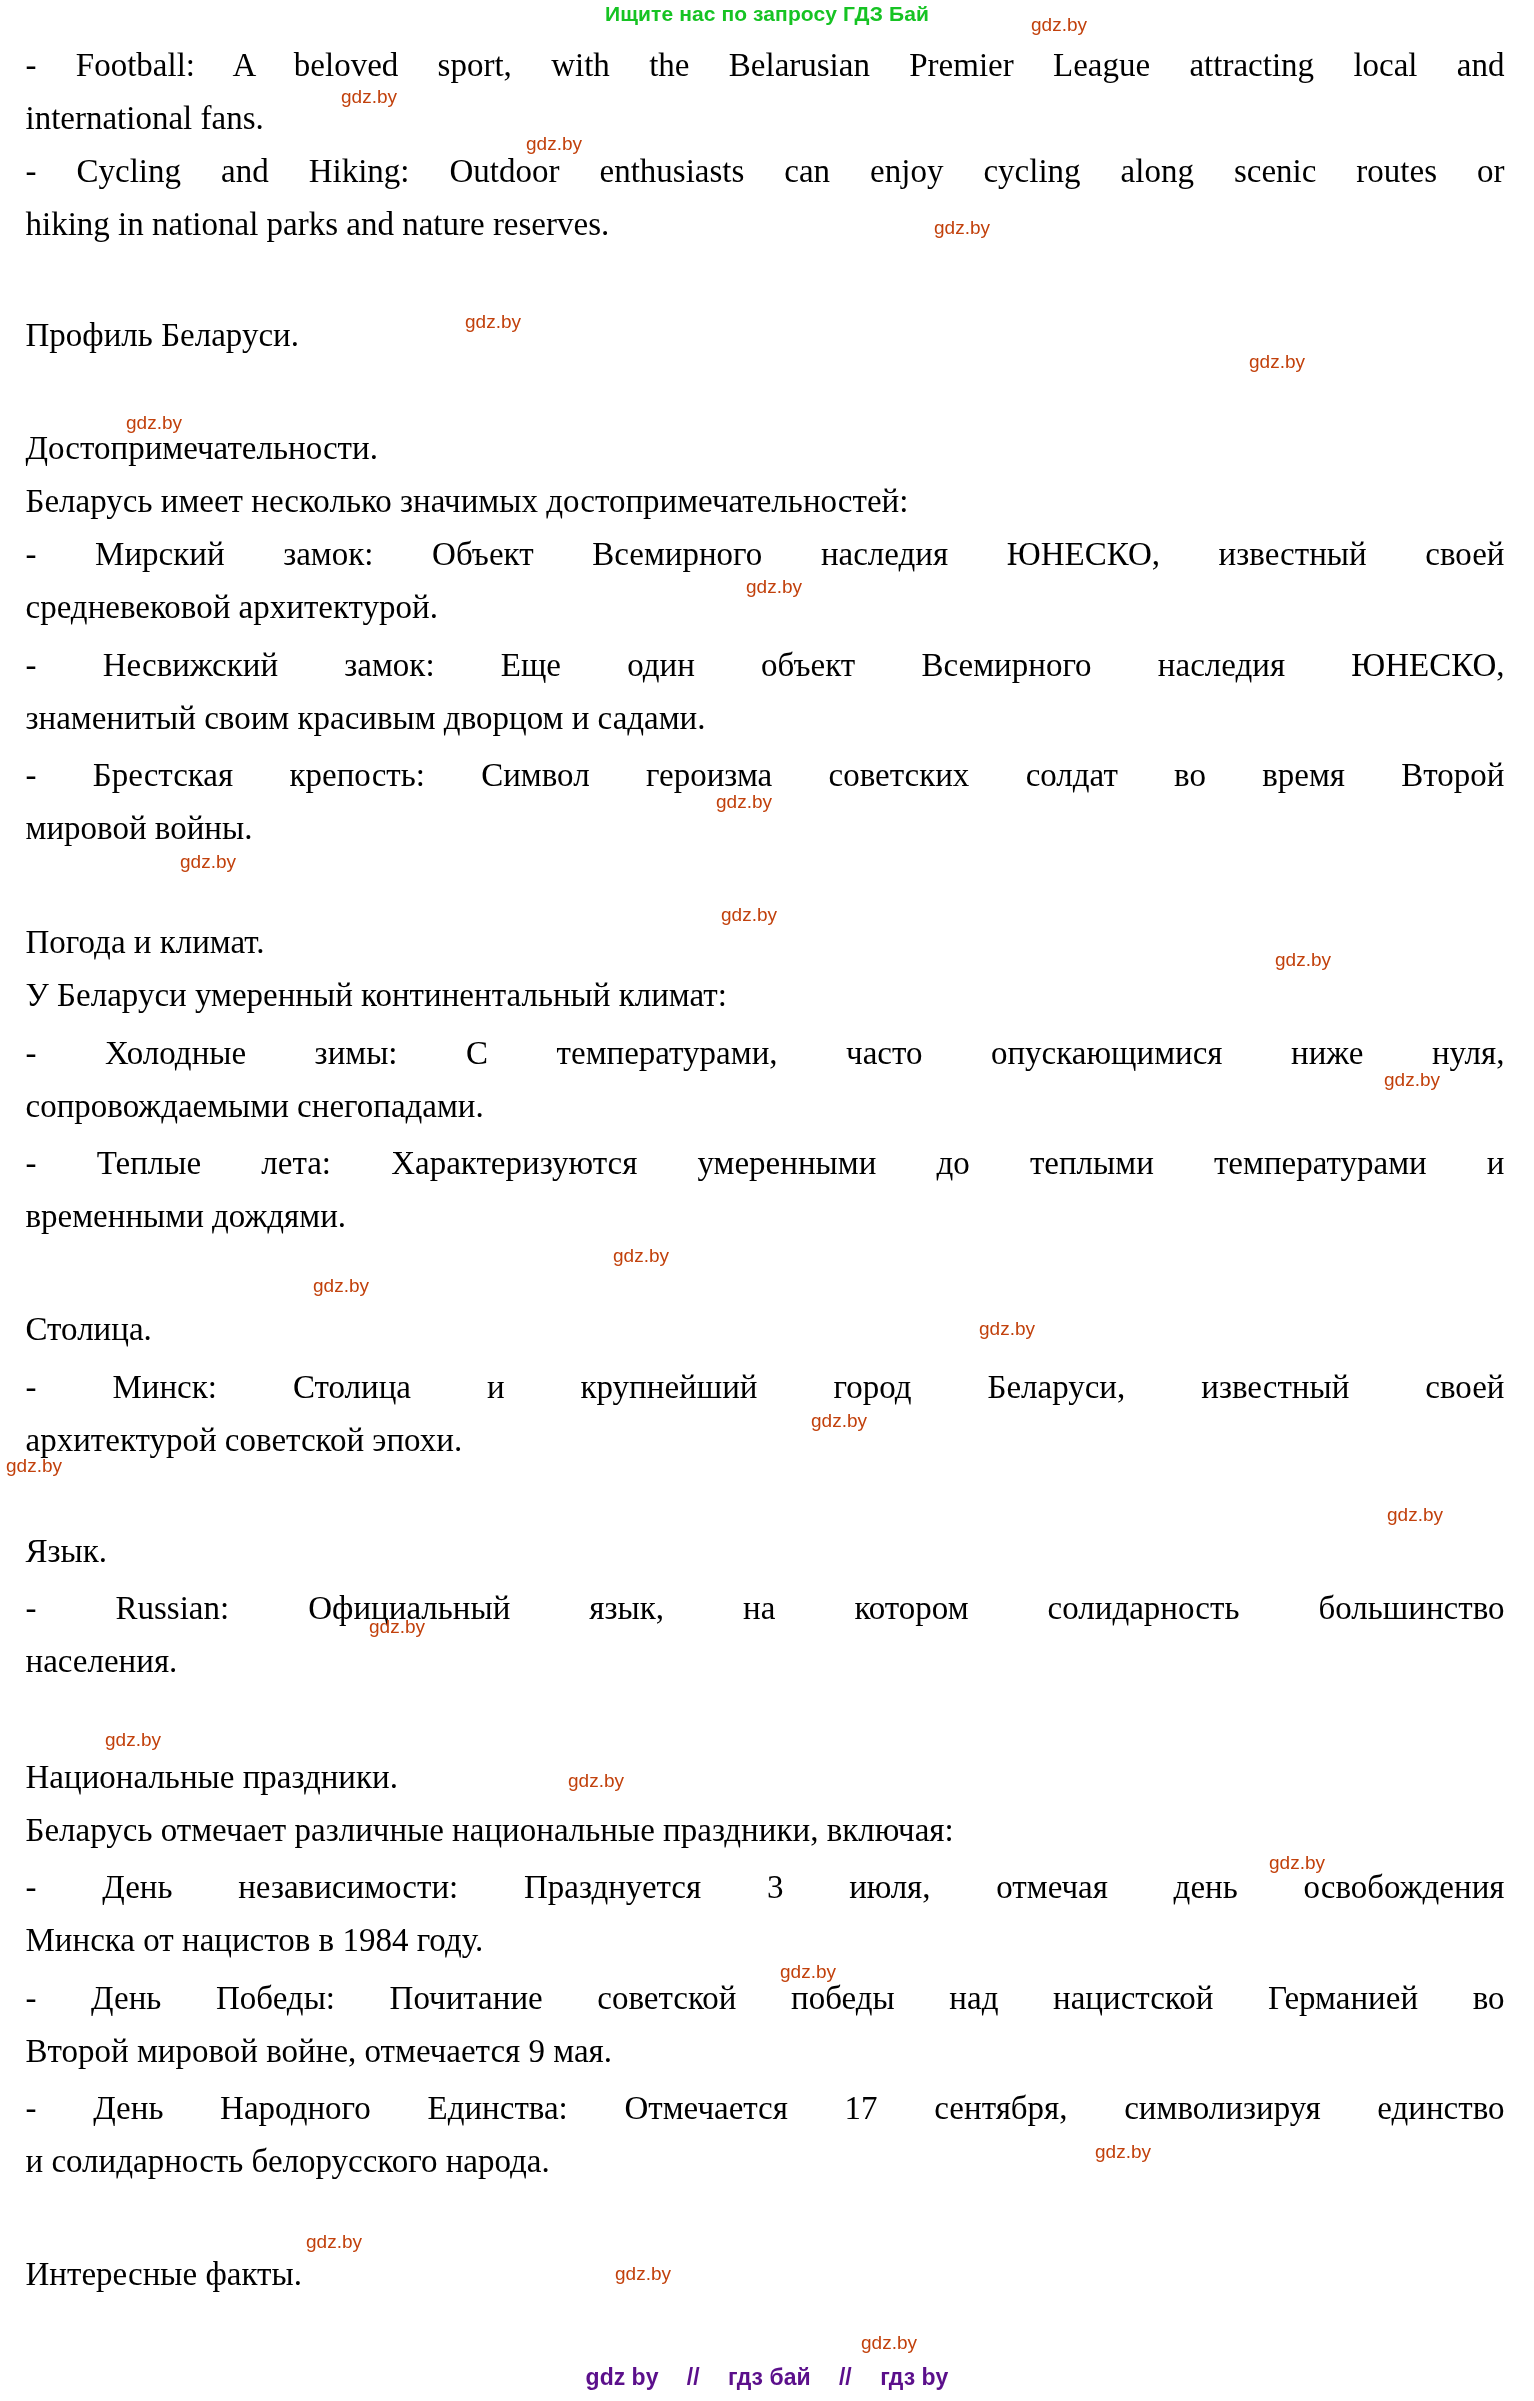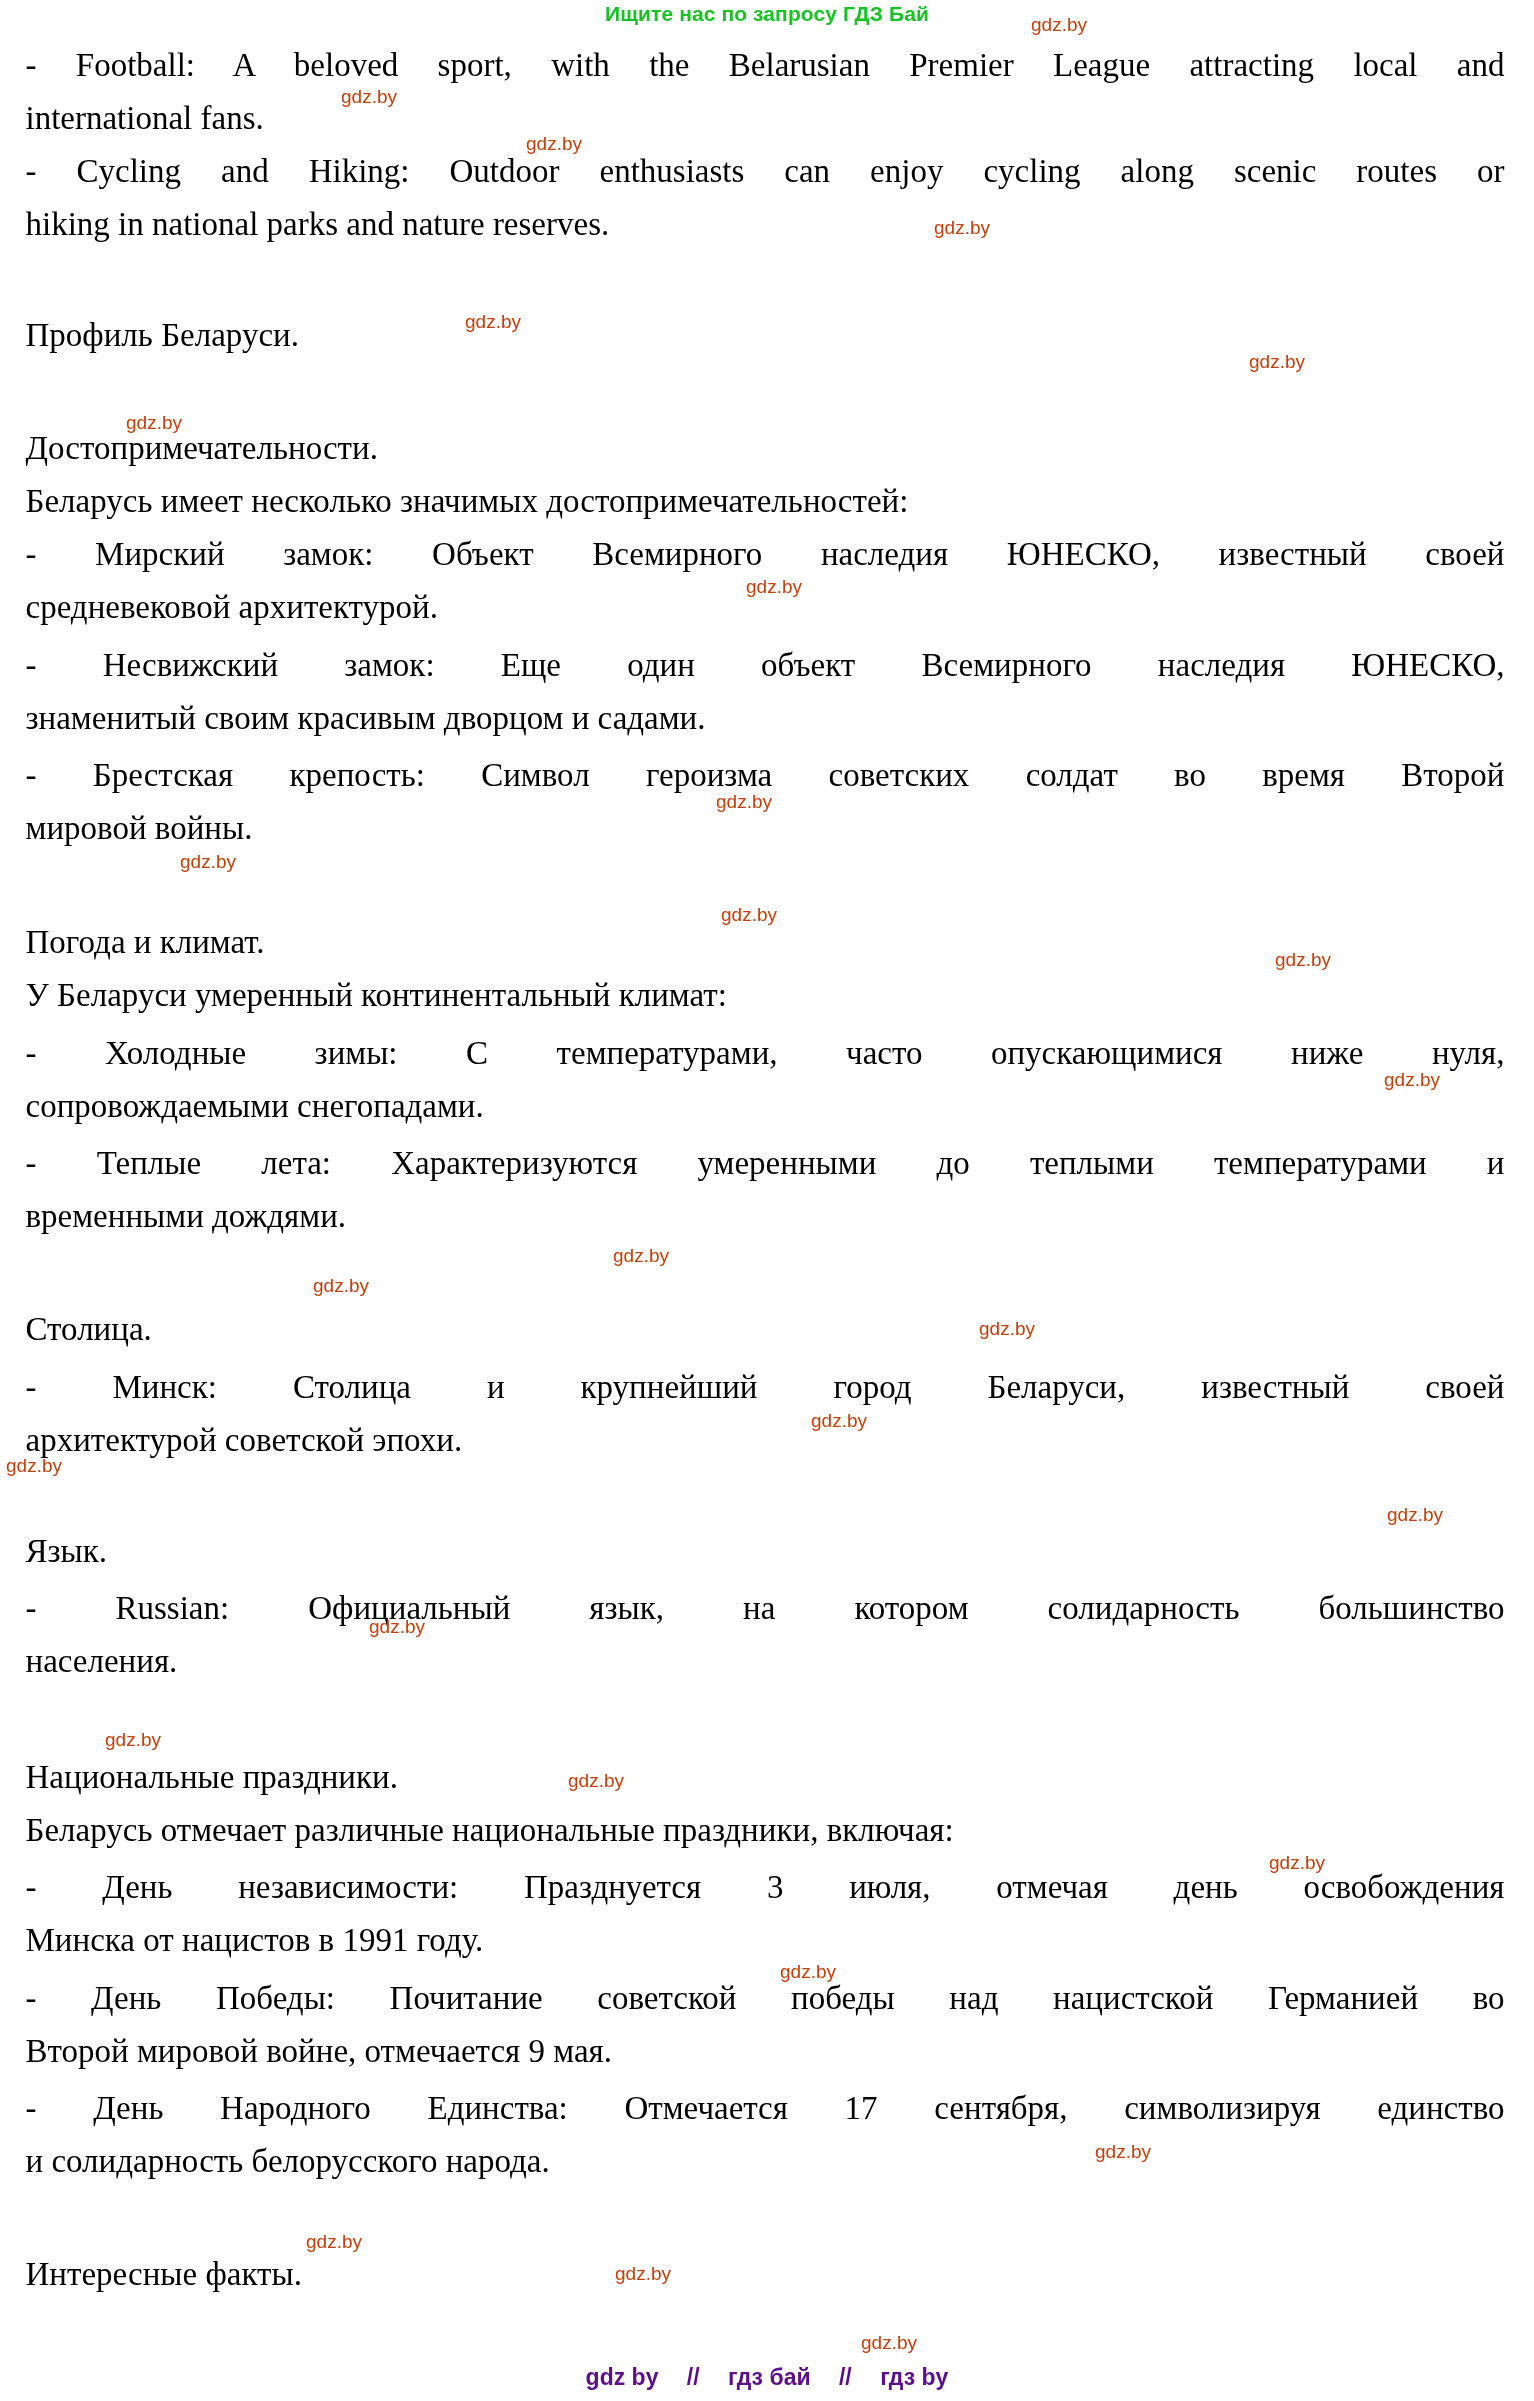--- a/index.html
+++ b/index.html
@@ -156,21 +156,21 @@
       </div>
       <div style="height: 4.5px;"></div>
       <div style="height: 58px;"></div>
       <div class="heading">Национальные праздники.</div>
       <div>
         <div class="line last">Беларусь отмечает различные национальные праздники, включая:</div>
       </div>
       <div style="height: 4.5px;"></div>
       <div>
         <div class="line jz">- День независимости: Празднуется 3 июля, отмечая день освобождения</div>
-        <div class="line last">Минска от нацистов в 1991 году.</div>
+        <div class="line last">Минска от нацистов в 1984 году.</div>
       </div>
       <div style="height: 4.5px;"></div>
       <div>
         <div class="line jz">- День Победы: Почитание советской победы над нацистской Германией во</div>
         <div class="line last">Второй мировой войне, отмечается 9 мая.</div>
       </div>
       <div style="height: 4.5px;"></div>
       <div>
         <div class="line jz">- День Народного Единства: Отмечается 17 сентября, символизируя единство</div>
         <div class="line last">и солидарность белорусского народа.</div>

